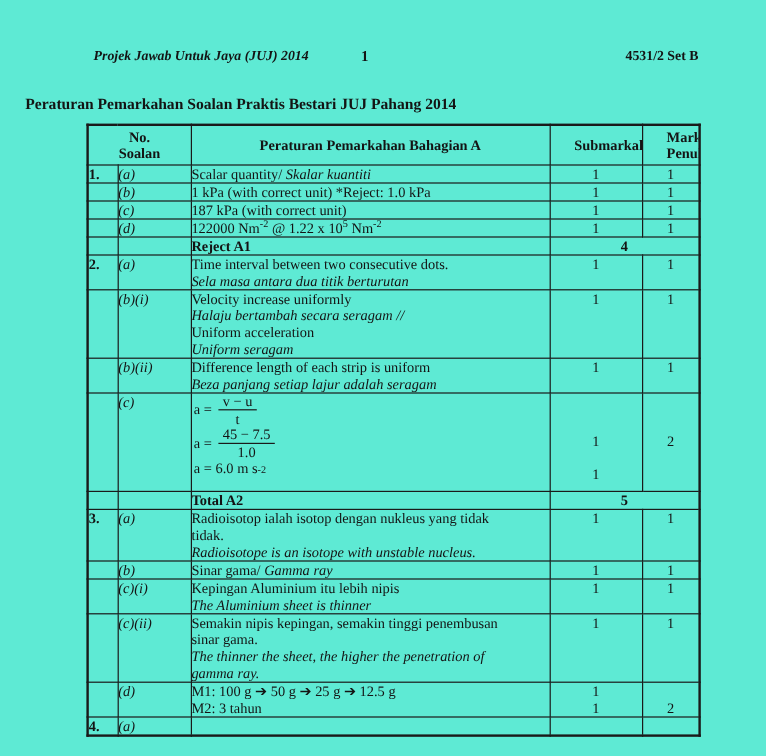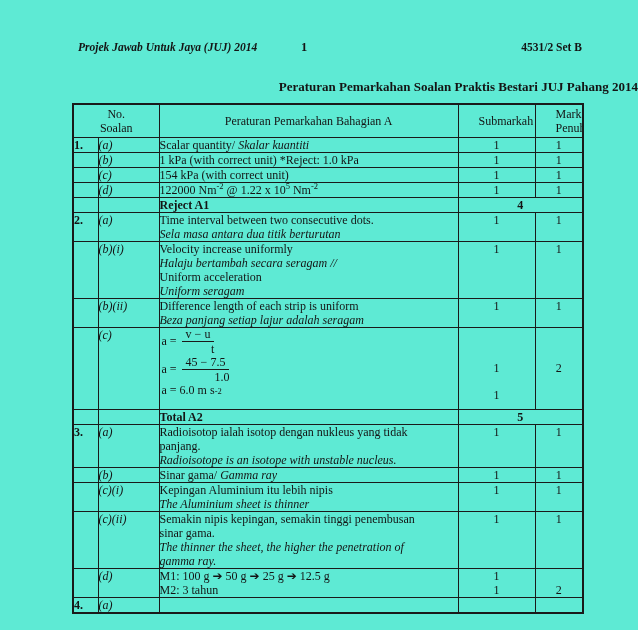--- a/index.html
+++ b/index.html
@@ -8,49 +8,49 @@
     font-family:"Liberation Serif","DejaVu Serif",serif; color:#141414;
     overflow:hidden; margin:0 auto; box-sizing:border-box;
     padding-top:40px;
   }
   
   .running-header { position:relative; height:14px; font-size:11.5px; line-height:14px; }
   .rh-left  { position:absolute; left:78px; font-weight:bold; font-style:italic; }
   .rh-page  { position:absolute; left:284px; width:40px; text-align:center; font-weight:bold; font-size:12.5px; }
   .rh-right { position:absolute; right:56px; font-weight:bold; }
   
-  .doc-title { margin-top:24px; text-align:right; font-weight:bold; font-size:13px; line-height:17px; }
+  .doc-title { margin-top:24px; text-align:left; font-weight:bold; font-size:13px; line-height:17px;margin-left:21px; }
   
   table.marks {
     border-collapse:collapse; table-layout:fixed; width:510px;
     margin:8px 0 0 72px; border:2px solid #1a1a1a;
   }
   table.marks th, table.marks td {
     border:1px solid #1a1a1a; vertical-align:top; padding:0;
     font-size:12px; line-height:14px; overflow:hidden;
   }
   table.marks thead th {
-    font-weight:normal; text-align:center; vertical-align:middle;
+    font-weight:bold; text-align:center; vertical-align:middle;
     height:30px; padding:1px 20px; line-height:14px;
   }
   .c-no    { font-weight:bold; padding:1px 0 0 7px; }
   .c-part  { font-style:italic; padding:1px 0 0 8px; }
   .c-desc  { padding:1px 4px 0 7px; }
   .c-sub, .c-markah { text-align:center; padding-top:1px; }
   .dline   { line-height:14px; }
   .dline .it { font-style:italic;text-align:right; }
   .dline sup, .fline sup { font-size:8.5px; line-height:0; }
   .mline   { line-height:14px; height:14px; }
   .mline.tall { line-height:27px; height:27px; }
   .total-label { font-weight:bold; padding:1px 4px 0 7px; }
   .c-total-val { text-align:center; font-weight:bold; vertical-align:middle; }
   
   .fline { display:flex; align-items:center; margin:0 0 1px 2px; line-height:13px; }
   .fline .lhs { white-space:pre; }
-  .frac { display:inline-block; text-align:right; margin-left:2px; }
+  .frac { display:inline-block; text-align:center; margin-left:2px; }
   .frac .num { display:block; border-bottom:1px solid #1a1a1a; padding:0 4px 1px 4px; line-height:12px; }
   .frac .den { display:block; padding-top:1px; line-height:12px; }
 </style>
 </head>
 <body>
 
 <div class="page">
 
   <div class="running-header">
     <span class="rh-left">Projek Jawab Untuk Jaya (JUJ) 2014</span>
@@ -102,21 +102,21 @@
             <div class="mline">1</div>
           </td>
           <td class="c-markah">
             <div class="mline">1</div>
           </td>
         </tr>
         <tr>
           <td class="c-no"></td>
           <td class="c-part">(c)</td>
           <td class="c-desc">
-            <div class="dline"><span>154 kPa (with correct unit)</span></div>
+            <div class="dline"><span>187 kPa (with correct unit)</span></div>
           </td>
           <td class="c-sub">
             <div class="mline">1</div>
           </td>
           <td class="c-markah">
             <div class="mline">1</div>
           </td>
         </tr>
         <tr>
           <td class="c-no"></td>
@@ -219,21 +219,21 @@
           <td class="c-no"></td>
           <td class="c-part"></td>
           <td class="total-label">Total A2</td>
           <td class="c-total-val" colspan="2">5</td>
         </tr>
         <tr>
           <td class="c-no">3.</td>
           <td class="c-part">(a)</td>
           <td class="c-desc">
             <div class="dline"><span>Radioisotop ialah isotop dengan nukleus yang tidak</span></div>
-            <div class="dline"><span>panjang.</span></div>
+            <div class="dline"><span>tidak.</span></div>
             <div class="dline"><span class="it">Radioisotope is an isotope with unstable nucleus.</span></div>
           </td>
           <td class="c-sub">
             <div class="mline">1</div>
           </td>
           <td class="c-markah">
             <div class="mline">1</div>
           </td>
         </tr>
         <tr>

